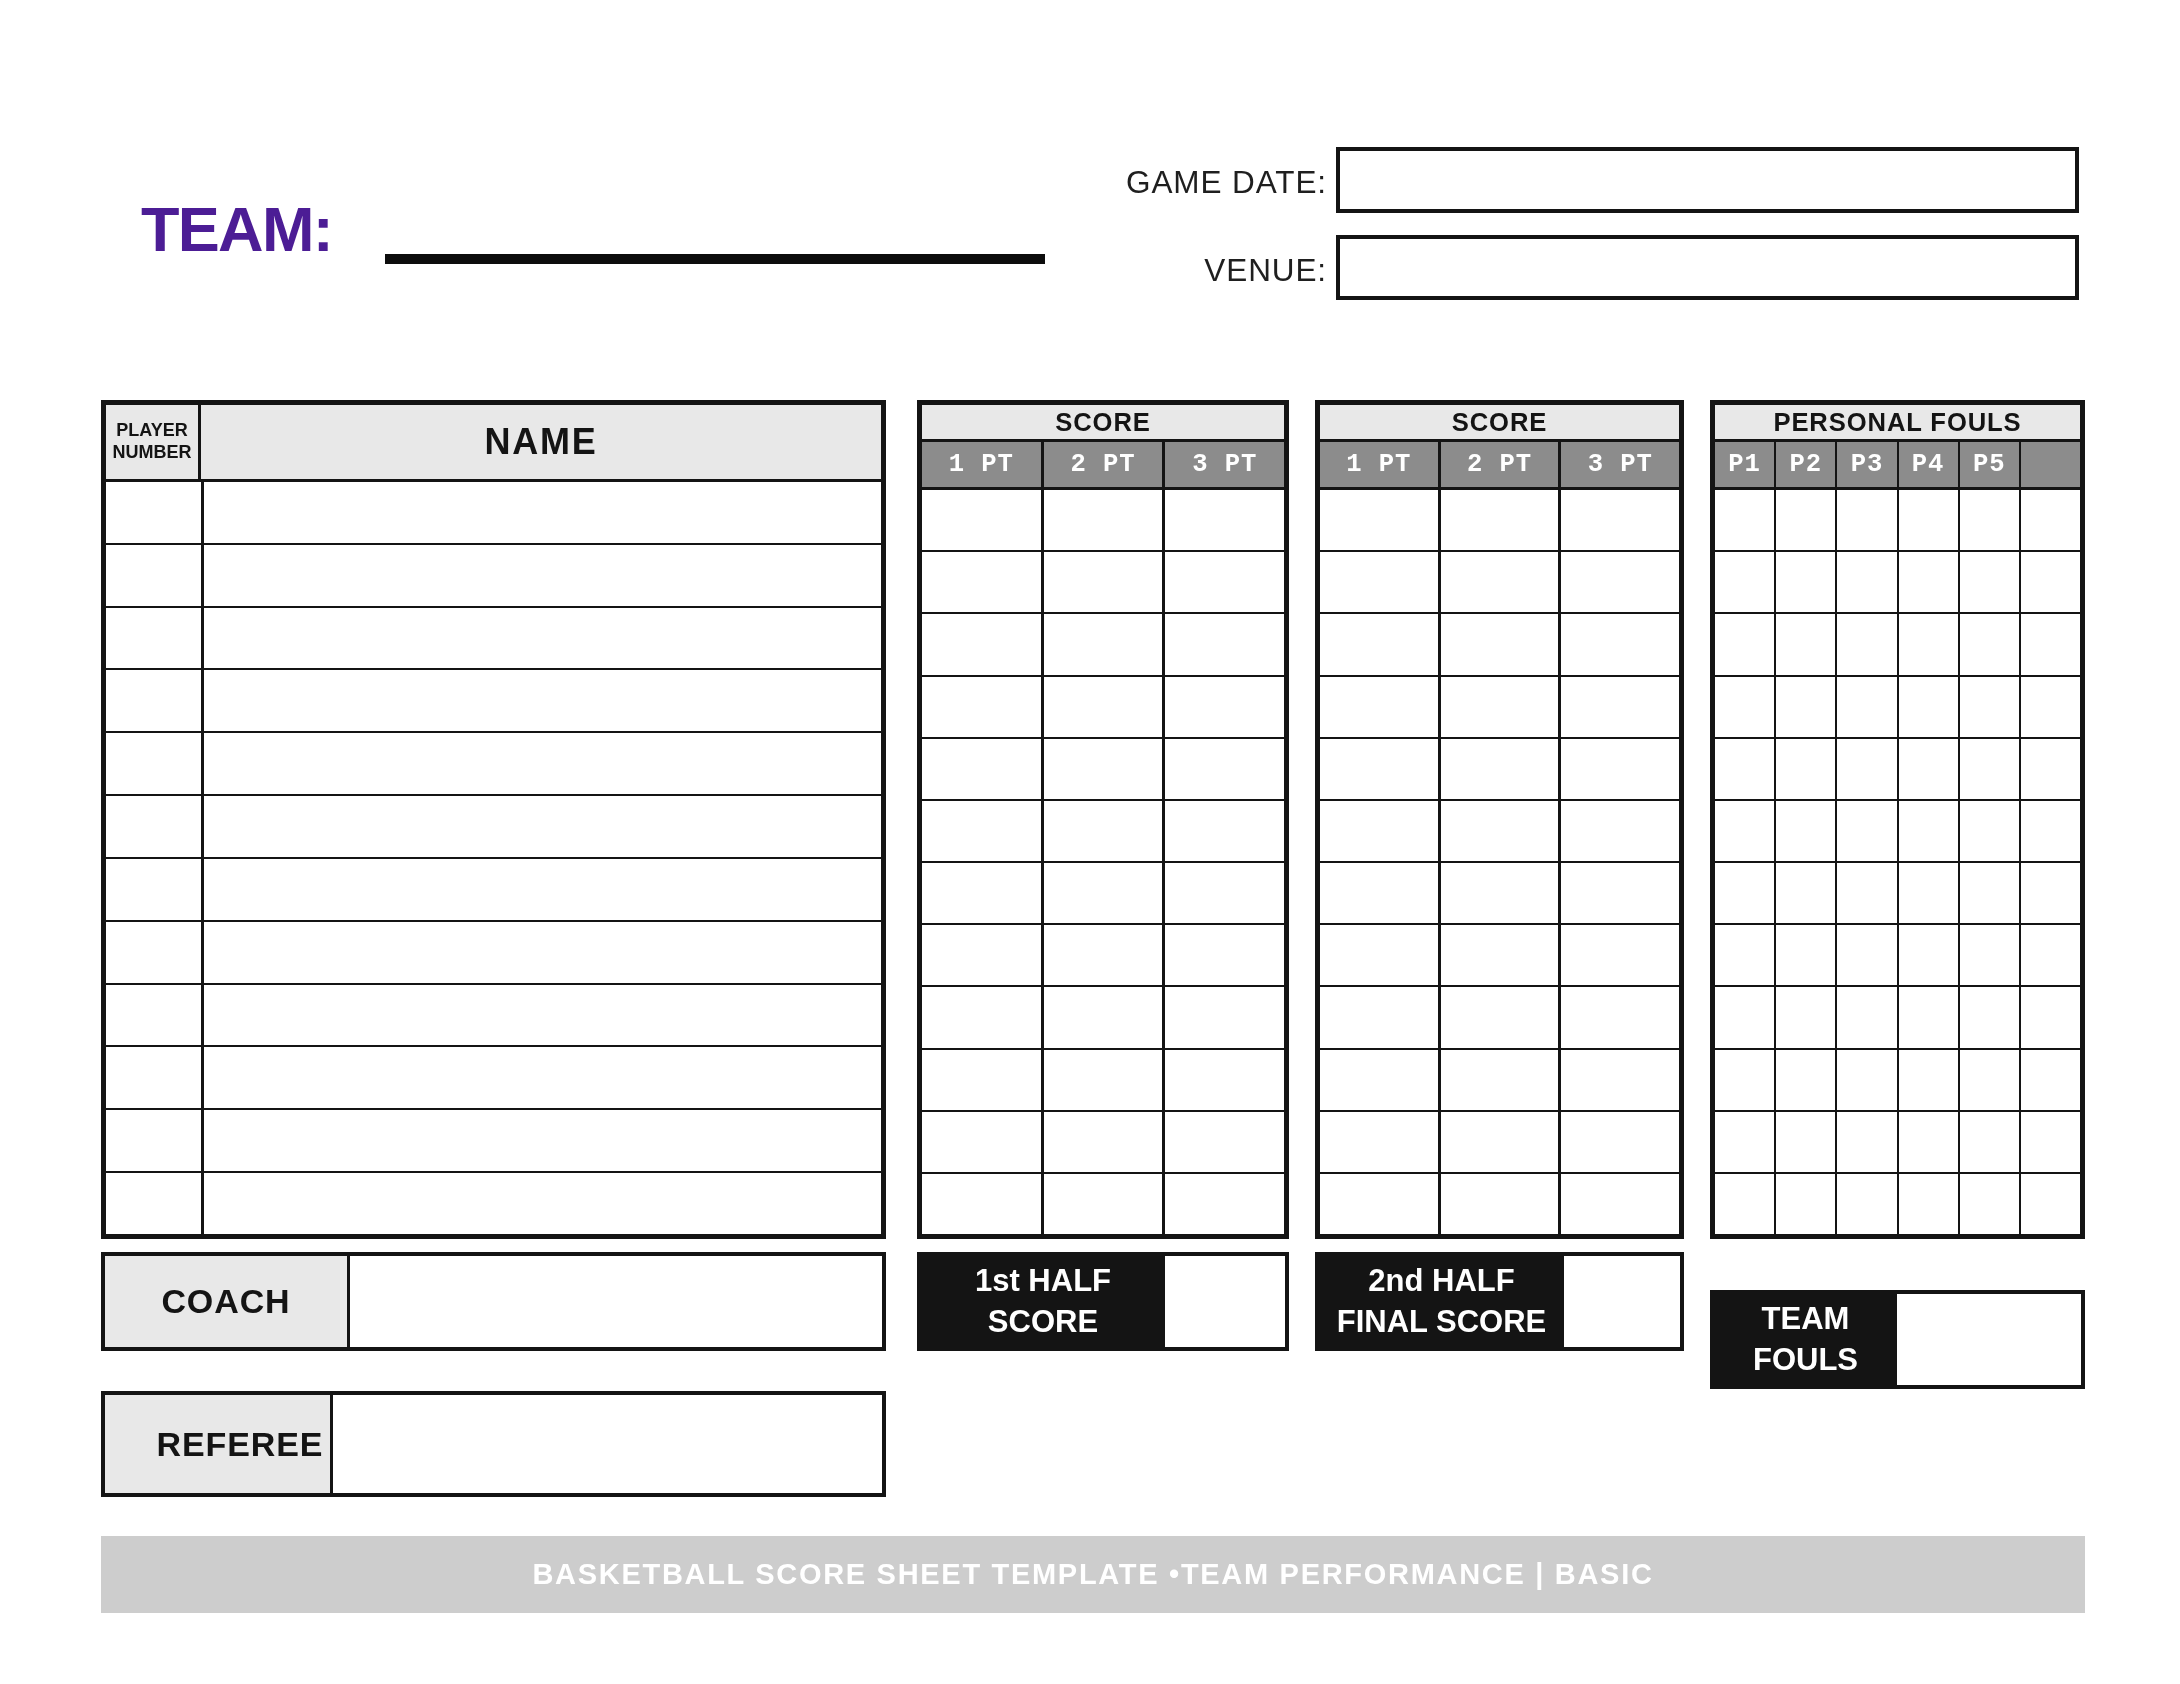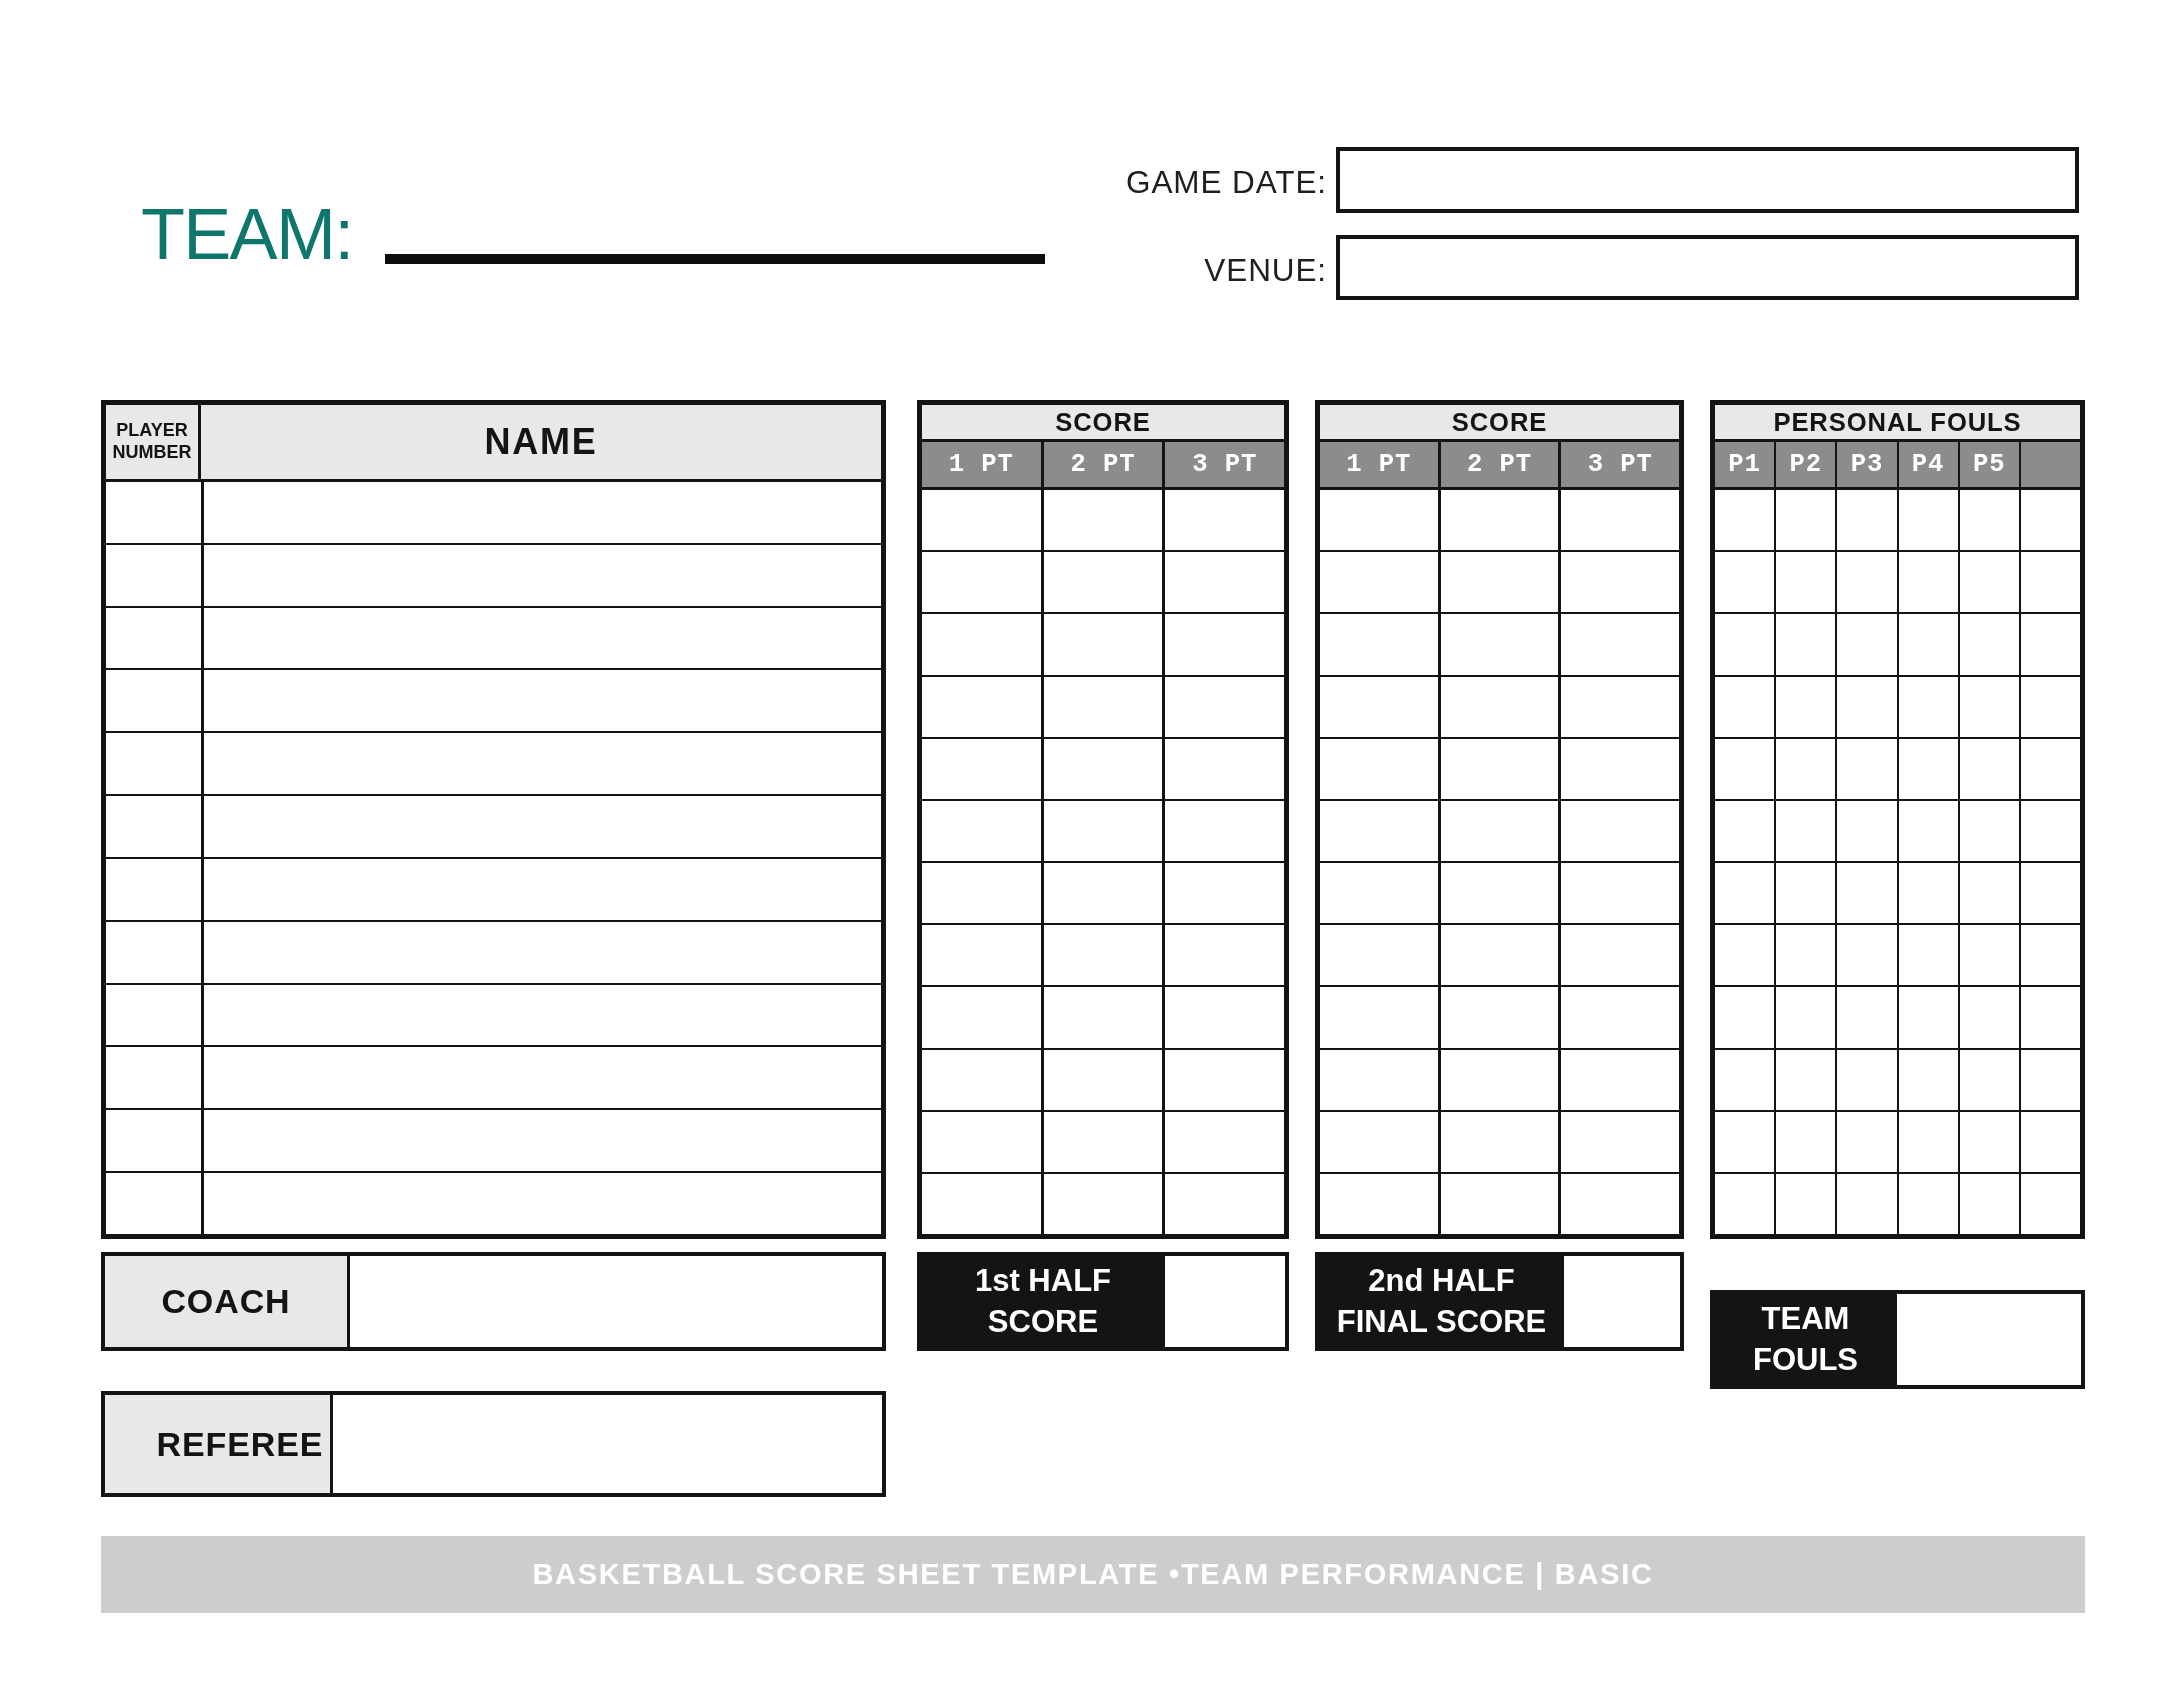--- a/index.html
+++ b/index.html
@@ -2,21 +2,21 @@
 <html style="font-size:13.6px"><head>
 <meta charset="utf-8">
 <style>
   * { margin:0; padding:0; box-sizing:border-box; }
   html,body { background:#ffffff; }
   body { width:2181px; height:1685px; font-family:"Liberation Sans", sans-serif; color:#141414; }
   #sheet { position:relative; width:2181px; height:1685px; background:#ffffff; overflow:hidden; }
   .abs { position:absolute; }
 
   
-  #team-label { left:141px; top:193px; font-size:72px; font-weight:400; letter-spacing:-1.7px; color:#0f766e; }
+  #team-label { left:141px; top:193px; font-size:63px; font-weight:700; letter-spacing:-1.7px; color:#4c1d95; }
   #team-underline { left:385px; top:254px; width:660px; height:10.2px; background:#0d0d0d; }
   .field-label { font-size:31.5px; font-weight:400; color:#1f1f1f; letter-spacing:0.9px; }
   #game-date-label { left:980px; top:164px; width:347px; text-align:right; }
   #venue-label   { left:980px; top:252px; width:347px; text-align:right; }
   .field-box { border:4.3px solid #141414; background:#ffffff; }
   #game-date-box { left:1336px; top:147px; width:743px; height:66px; }
   #venue-box     { left:1336px; top:235px; width:743px; height:65px; }
 
   
   .sheet-table { top:400px; height:839px; border:5.1px solid #141414; background:#ffffff; display:flex; flex-direction:column; }

